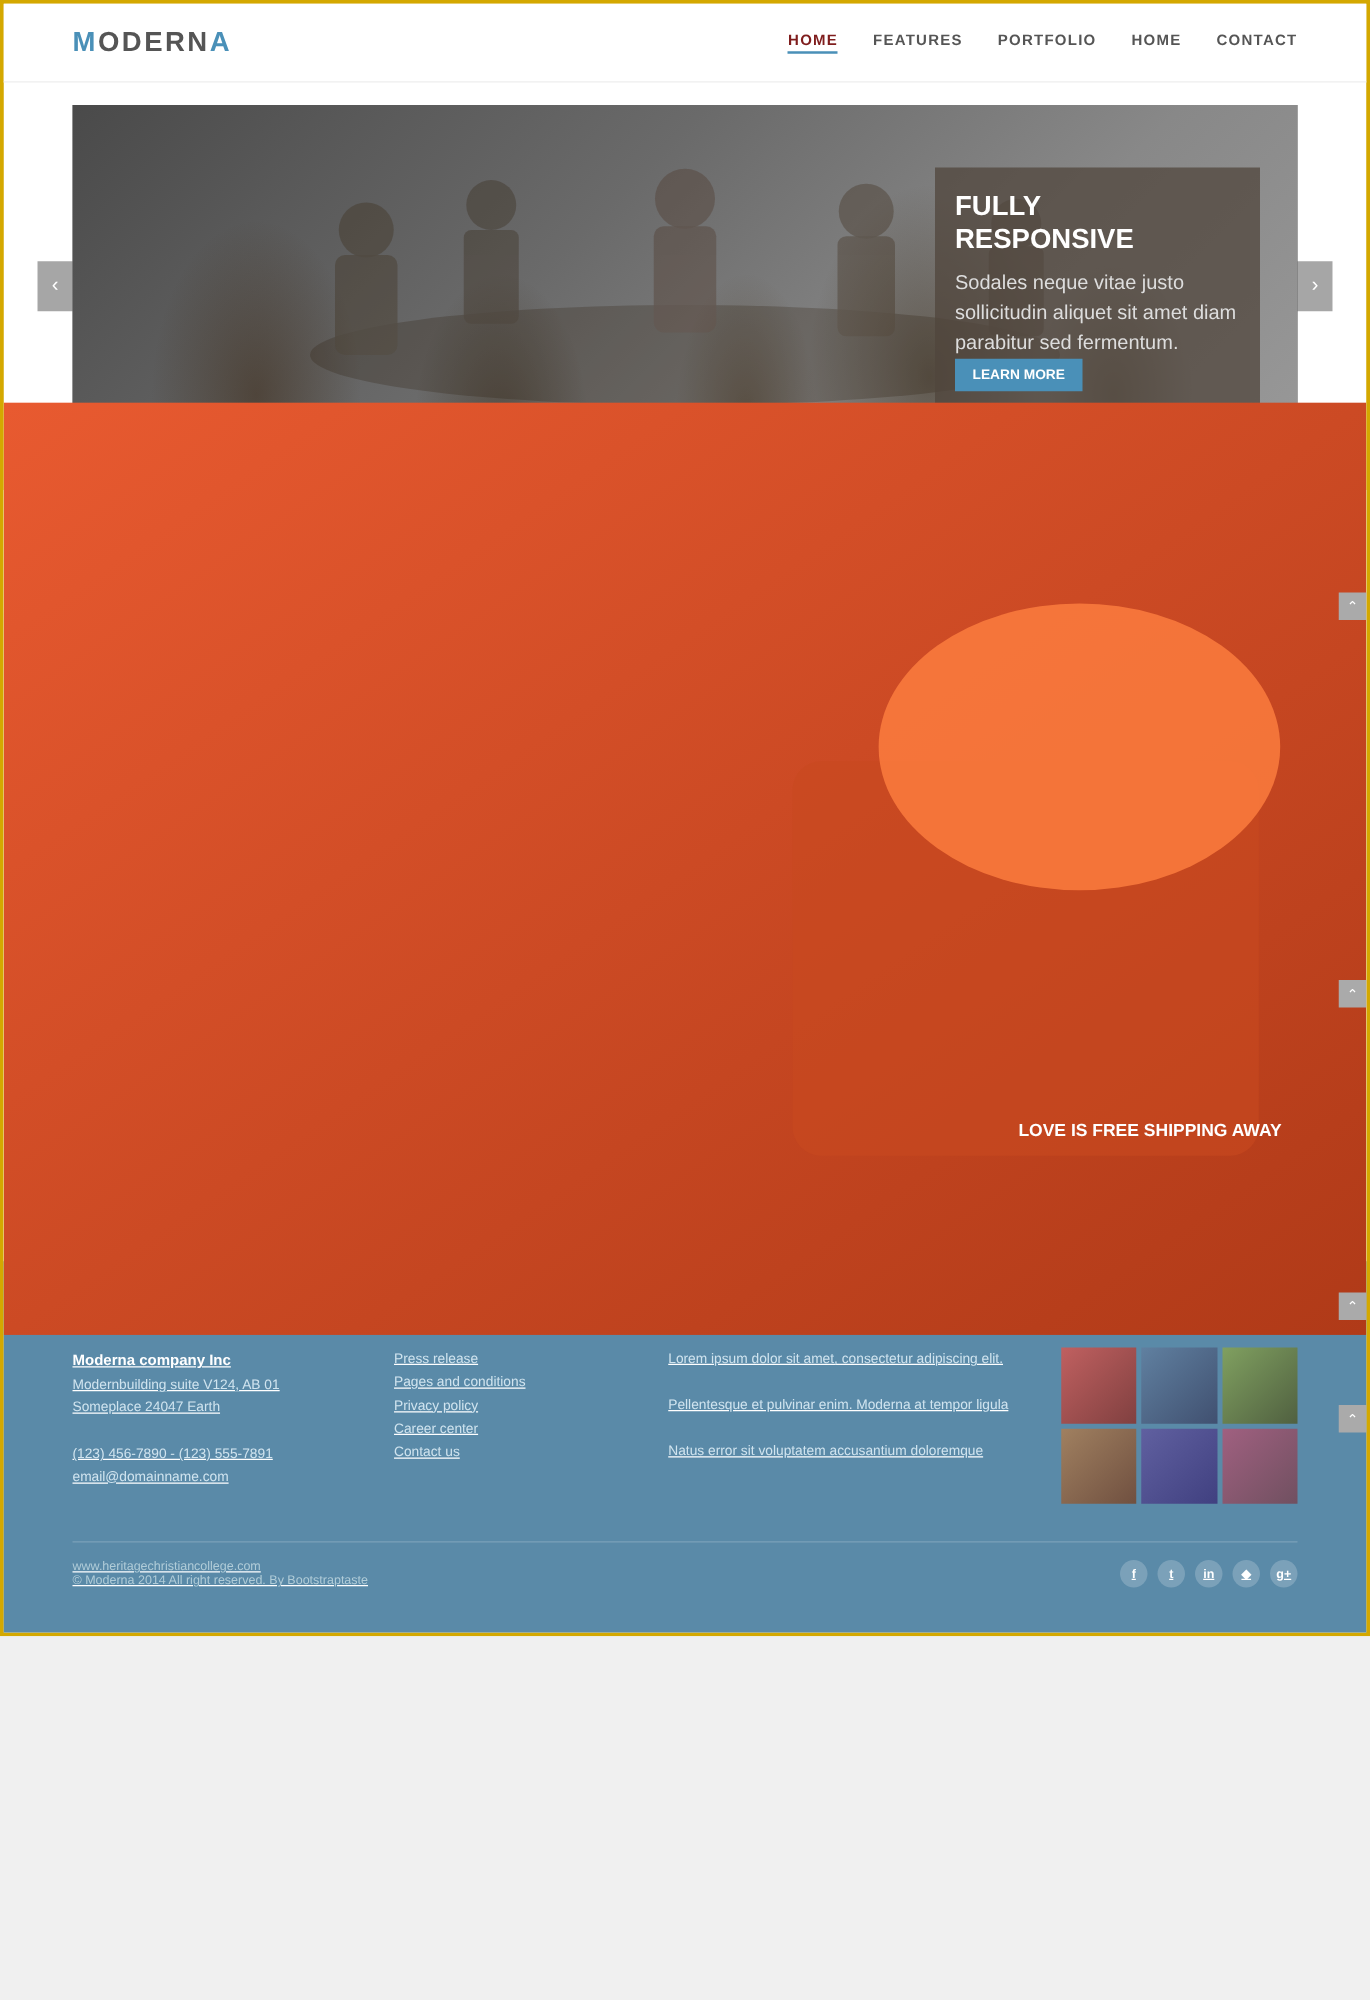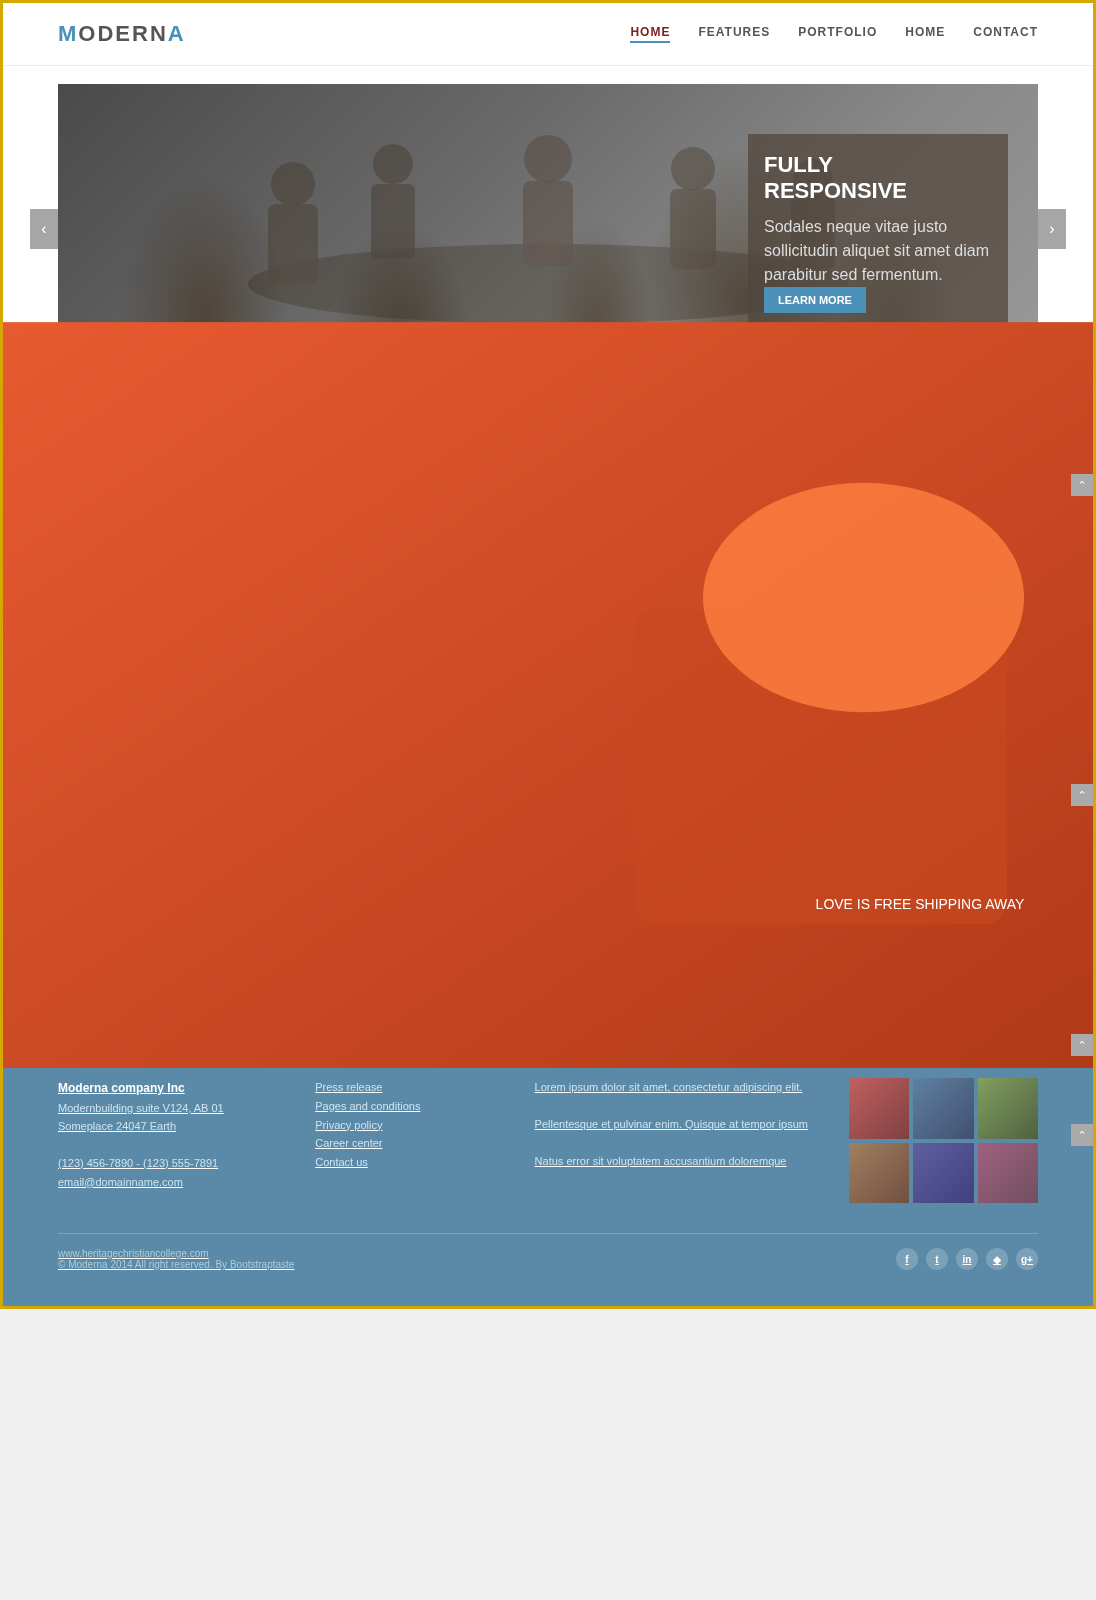--- a/index.html
+++ b/index.html
@@ -239,21 +239,21 @@
     .work-img-4 {
       width: 100%; height: 100%;
       background: linear-gradient(135deg, #e85a30 0%, #cc4a25 50%, #b03a18 100%);
       display: flex;
       align-items: center;
       justify-content: center;
     }
     .work-img-4-text {
       color: #fff;
       font-size: 14px;
-      font-weight: normal;
+      font-weight: bold;
       text-align: right;
       line-height: 1.3;
       text-transform: uppercase;
     }
 
     
     .footer {
       background: #5a8aa8;
       padding: 40px 55px 36px;
       color: #fff;
@@ -578,21 +578,21 @@
           <a href="#">Pages and conditions</a>
           <a href="#">Privacy policy</a>
           <a href="#">Career center</a>
           <a href="#">Contact us</a>
         </div>
 
         <div class="footer-col">
           <h4>Latest posts</h4>
           <p>Lorem ipsum dolor sit amet, consectetur adipiscing elit.</p>
           <br>
-          <p>Pellentesque et pulvinar enim. Quisque at tempor ipsum</p>
+          <p>Pellentesque et pulvinar enim. Moderna at tempor ligula</p>
           <br>
           <p>Natus error sit voluptatem accusantium doloremque</p>
         </div>
 
         <div class="footer-col">
           <h4>Flickr photostream</h4>
           <div class="footer-flickr">
             <div class="flickr-thumb flickr-t1"></div>
             <div class="flickr-thumb flickr-t2"></div>
             <div class="flickr-thumb flickr-t3"></div>

